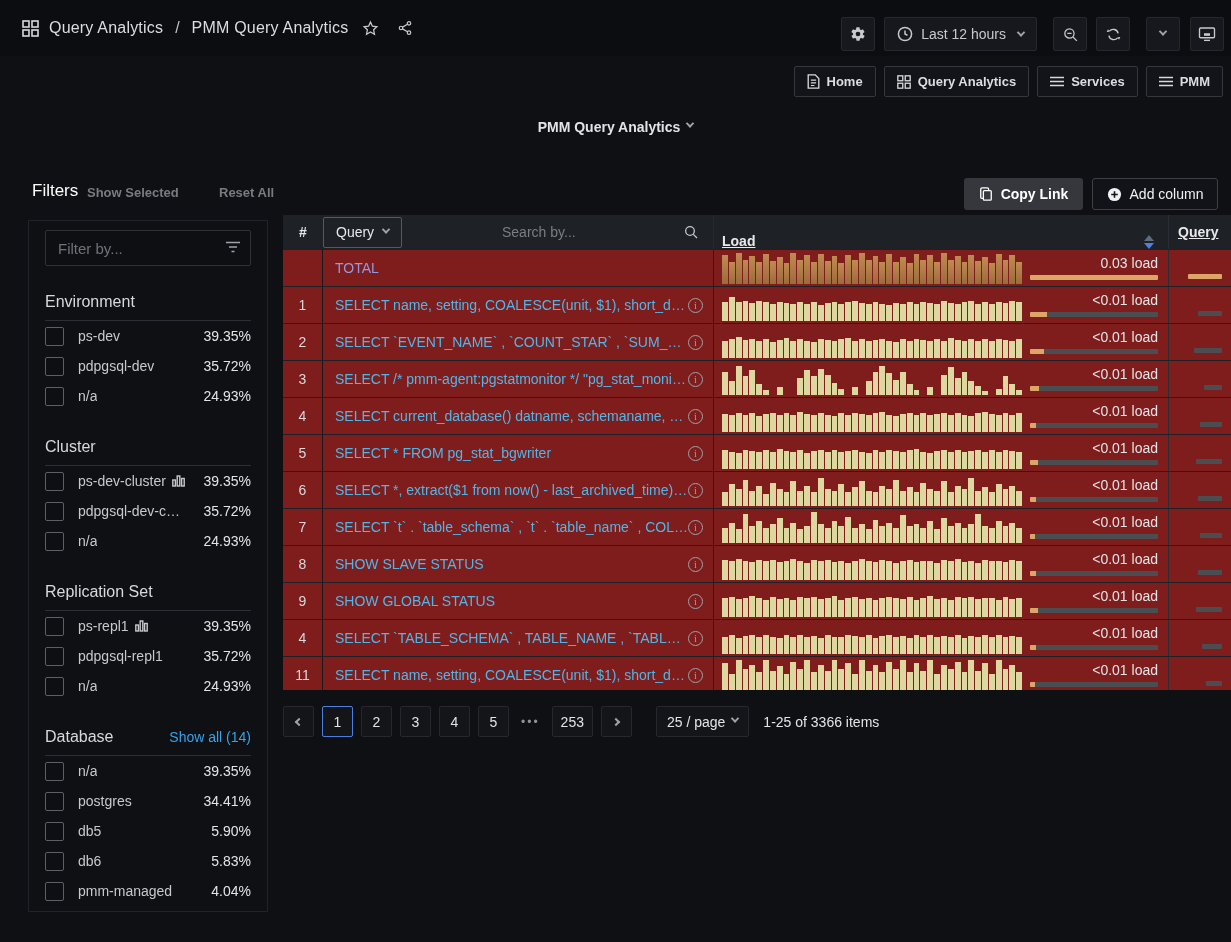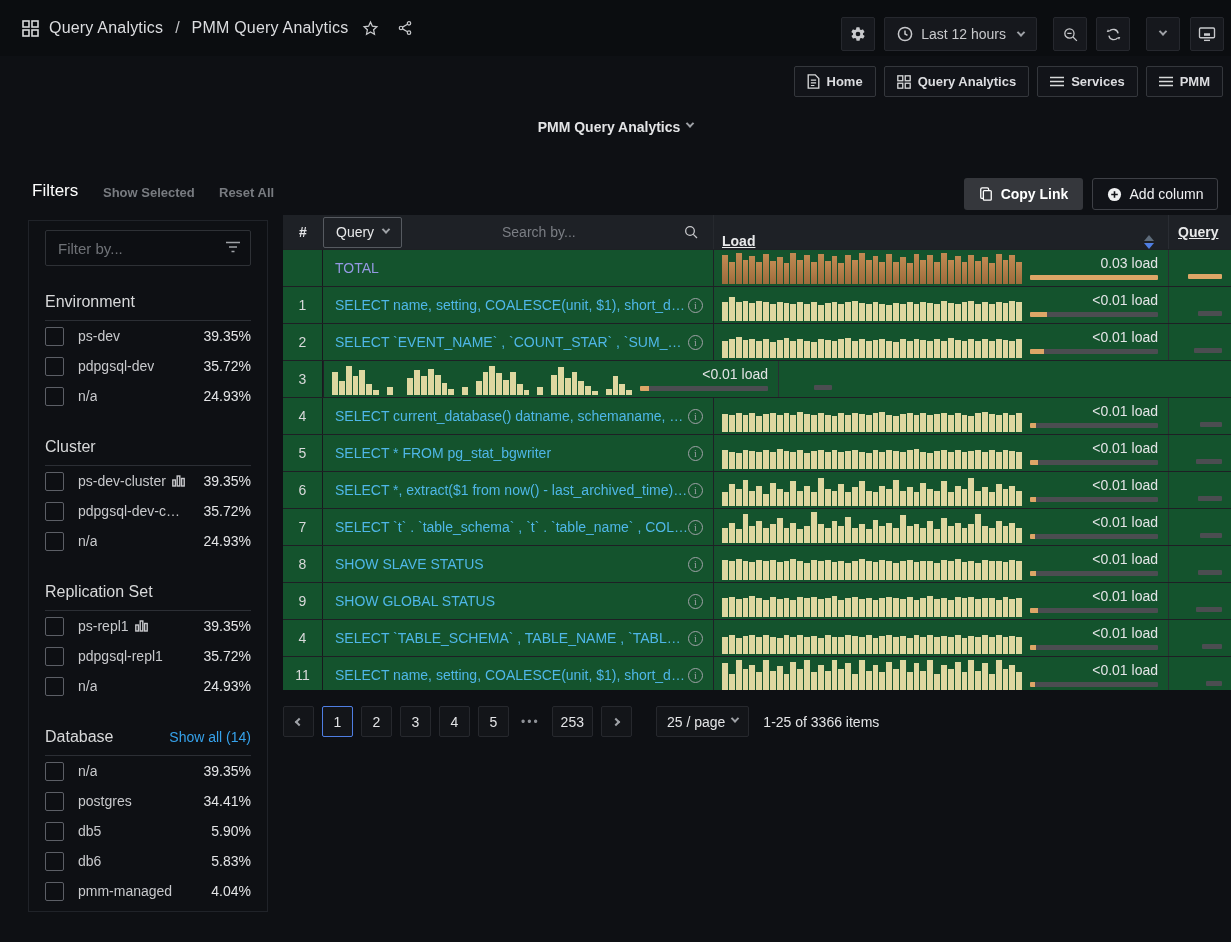--- a/index.html
+++ b/index.html
@@ -28,21 +28,21 @@
   .navrow { position:absolute; top:66px; right:8px; display:flex; gap:8px; }
   .nav-btn { height:31px; display:flex; align-items:center; gap:7px; padding:0 12px;
     background:#121419; border:1px solid #34373c; border-radius:2px; font-size:13px; font-weight:700; color:#dcdde0; }
   
   .dash-title-row { position:absolute; top:118px; left:0; width:100%; text-align:center; }
   .dash-title { font-size:14px; font-weight:700; color:#e3e4e6; display:inline-flex; align-items:center; gap:7px; }
   
   .filters-row { position:absolute; top:176px; left:0; width:100%; height:34px; }
   .filters-title { position:absolute; left:32px; top:5px; font-size:17px; font-weight:500; color:#ffffff; }
   .filters-link { position:absolute; top:9px; font-size:13px; font-weight:700; color:#787b80; }
-  .link-show-selected { left:103px; } .link-reset-all { left:219px; }
+  .link-show-selected { left:87px; } .link-reset-all { left:219px; }
   .btn-copy-link { position:absolute; left:964px; top:2px; height:32px; width:119px; background:#35373c;
     border:none; border-radius:3px; display:flex; align-items:center; justify-content:center; gap:8px;
     color:#ffffff; font-size:14px; font-weight:700; }
   .btn-add-column { position:absolute; left:1092px; top:2px; height:32px; width:126px; background:#111318;
     border:1px solid #3e4046; border-radius:3px; display:flex; align-items:center; justify-content:center; gap:8px;
     color:#f0f1f2; font-size:14px; font-weight:500; }
   
   .filter-panel { position:absolute; left:28px; top:220px; width:240px; height:692px;
     border:1px solid #202329; background:#0e1014; padding:0 16px; overflow:hidden; }
   .filter-input-wrap { position:relative; margin-top:9px; }
@@ -71,21 +71,21 @@
   .search-input { flex:1; background:transparent; border:none; outline:none; color:#c8c9cc;
     font-size:14px; padding-left:100px; font-family:"Liberation Sans",sans-serif; }
   .search-input::placeholder { color:#7b7e84; }
   .search-icon { margin-right:14px; }
   .h-load { width:455px; height:100%; display:flex; align-items:flex-end; position:relative; border-left:1px solid #26292e; padding-left:8px; }
   .h-load-label, .h-mini-label { font-size:14px; font-weight:700; color:#e8e9ea; text-decoration:underline; }
   .sort-icon { position:absolute; right:14px; display:flex; flex-direction:column; gap:2px; }
   .caret-up { width:0; height:0; border-left:5px solid transparent; border-right:5px solid transparent; border-bottom:6px solid #5d6b7a; }
   .caret-down { width:0; height:0; border-left:5px solid transparent; border-right:5px solid transparent; border-top:6px solid var(--accent_blue,#4f7ee3); }
   .h-mini { width:63px; height:100%; display:flex; align-items:center; border-left:1px solid #2a2d33; padding-left:9px; }
-  .t-row { height:37px; display:flex; border-top:1px solid #1d2024; background:#14532d; }
+  .t-row { height:37px; display:flex; border-top:1px solid #1d2024; background:#7f1d1d; }
   .cell-num { width:40px; display:flex; align-items:center; justify-content:center; font-size:14px; color:#d8d9da; border-right:1px solid #17191d; }
   .cell-query { width:390px; display:flex; align-items:center; padding:0 10px 0 12px; }
   .q-link { font-size:14px; color:var(--query_link,#4fb7e8); white-space:nowrap; overflow:hidden; text-overflow:ellipsis; cursor:pointer; }
   .total-row .q-link { color:var(--total_link,#9499e2); font-weight:500; }
   .info-icon { margin-left:auto; width:15px; height:15px; border:1px solid #9fa2a7; border-radius:50%;
     color:#9fa2a7; font-size:10px; line-height:13px; text-align:center; flex:0 0 auto; font-family:"Liberation Serif",serif; }
   .info-icon::after { content:"i"; }
   .cell-load { width:455px; display:flex; border-left:1px solid #1e2126; position:relative; }
   .spark { margin-left:8px; width:300px; height:31px; margin-top:3px; display:flex; align-items:flex-end; gap:1px; }
   .spark .bar { flex:1; background:var(--spark_row,#ded7a0); border-radius:0; }
@@ -652,20 +652,24 @@
               </div>
       </div>
     </div>
     <div class="cell-mini">
       <span class="mini-bar" style="width: 28px;"></span>
     </div>
   </div>
 
   <div class="t-row">
     <div class="cell-num">3</div>
+    <div class="cell-query">
+      <span class="q-link">SELECT /* pmm-agent:pgstatmonitor */ "pg_stat_monit…</span>
+      <span class="info-icon"></span>
+    </div>
     <div class="cell-load">
       <div class="spark">
               <div class="bar" style="height: 75%;"></div>
               <div class="bar" style="height: 45%;"></div>
               <div class="bar" style="height: 95%;"></div>
               <div class="bar" style="height: 60%;"></div>
               <div class="bar" style="height: 80%;"></div>
               <div class="bar" style="height: 35%;"></div>
               <div class="bar" style="height: 15%;"></div>
               <div class="bar" style="height: 0%;"></div>

